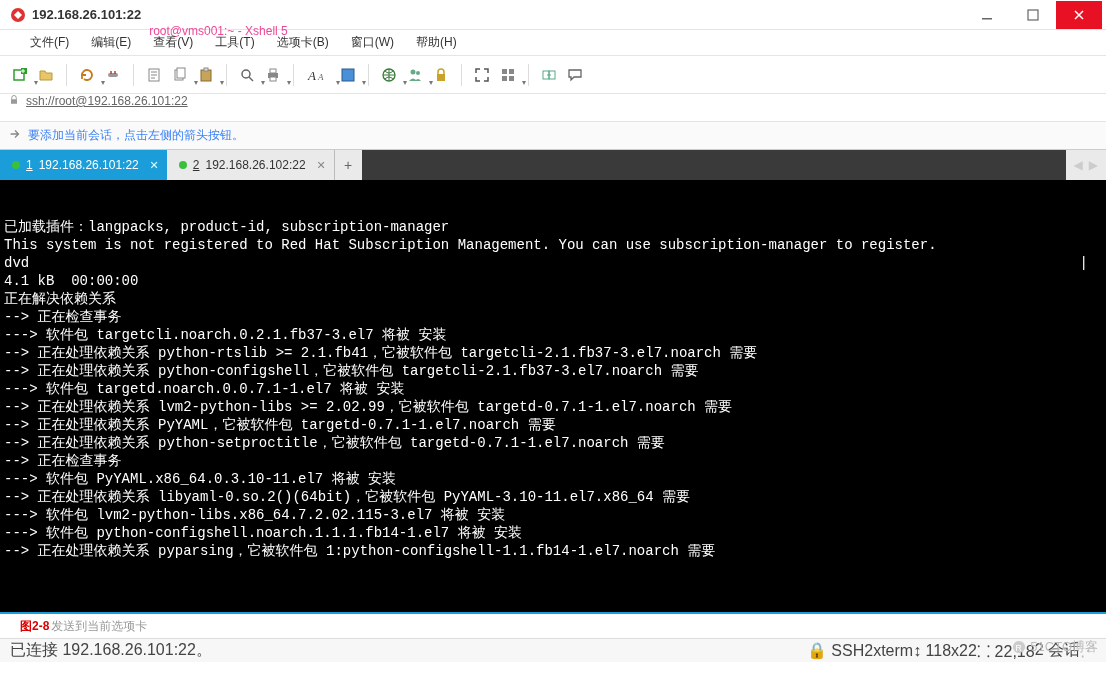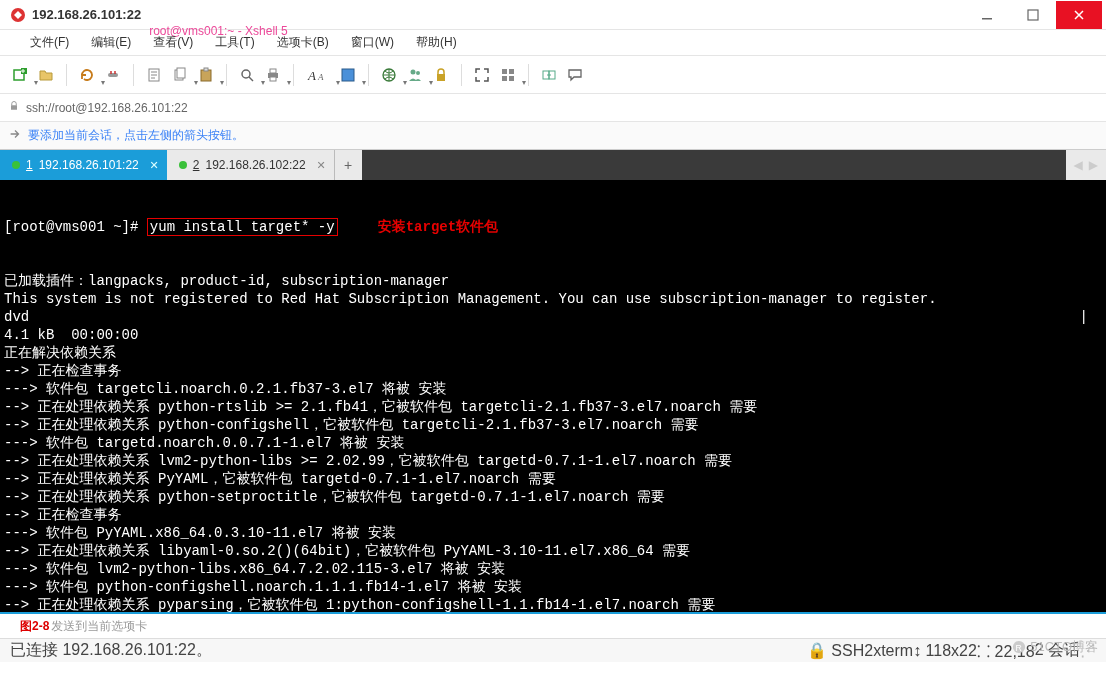--- a/index.html
+++ b/index.html
@@ -11,21 +11,21 @@
 .winbtns { margin-left: auto; display: flex; }
 .winbtn { width: 46px; height: 28px; display: flex; align-items: center; justify-content: center; color: #666; }
 .winbtn.close { background: #e81123; color: #fff; }
 .menubar { height: 26px; display: flex; align-items: center; padding: 0 26px; gap: 14px; color: #333; border-bottom: 1px solid #e5e5e5; }
 .menuitem { padding: 2px 4px; }
 .toolbar { height: 38px; display: flex; align-items: center; padding: 0 8px; gap: 2px; border-bottom: 1px solid #e5e5e5; }
 .tbtn { width: 24px; height: 24px; display: flex; align-items: center; justify-content: center; color: #555; position: relative; }
 .tbtn.green svg { fill: #2e9e2e; }
 .tbtn.drop::after { content: "▾"; font-size: 8px; color: #777; position: absolute; right: -6px; bottom: 0; }
 .sep { width: 1px; height: 22px; background: #ddd; margin: 0 6px; }
-.addressbar { height: 28px; display: flex; align-items: center; padding: 0 8px; border-bottom: 1px solid #e5e5e5; color: #666; }
+.addressbar { height: 28px; display: flex; padding: 0 8px; border-bottom: 1px solid #e5e5e5; color: #666; text-decoration: underline; }
 .addressbar .lock { margin-right: 6px; }
 .hintbar { height: 28px; display: flex; align-items: center; padding: 0 8px; border-bottom: 1px solid #ccc; color: #3b82f6; background: #fafafa; }
 .hintbar .arrow { margin-right: 6px; }
 .tabbar { height: 30px; background: #3a3a3a; display: flex; align-items: stretch; position: relative; }
 .tab { display: flex; align-items: center; padding: 0 28px 0 12px; color: #333; background: #eaeaea; position: relative; font-size: 12px; gap: 6px; }
 .tab.active { background: #1b9dd9; color: #fff; }
 .tab .dot { width: 8px; height: 8px; border-radius: 50%; background: #3ac13a; }
 .tab .num { text-decoration: underline; }
 .tab .x { position: absolute; right: 8px; color: #888; font-size: 11px; }
 .tab.active .x { color: #dff; }
@@ -231,21 +231,20 @@
     <span class="x">✕</span>
   </div>
   <div class="addtab">+</div>
   <div class="navarrows">
     <span>◀</span>
     <span>▶</span>
   </div>
 </div>
 
 <div class="terminal">
-  <div class="term-line prompt"><span class="user">[root@vms001 ~]# </span><span class="cmd-box">yum install target* -y</span><span class="annot">安装target软件包</span></div>
   <div id="term-body"><div class="term-line">已加载插件：langpacks, product-id, subscription-manager</div><div class="term-line">This system is not registered to Red Hat Subscription Management. You can use subscription-manager to register.</div><div class="term-line">dvd                                                                                                                             | 4.1 kB  00:00:00</div><div class="term-line">正在解决依赖关系</div><div class="term-line">--&gt; 正在检查事务</div><div class="term-line">---&gt; 软件包 targetcli.noarch.0.2.1.fb37-3.el7 将被 安装</div><div class="term-line">--&gt; 正在处理依赖关系 python-rtslib &gt;= 2.1.fb41，它被软件包 targetcli-2.1.fb37-3.el7.noarch 需要</div><div class="term-line">--&gt; 正在处理依赖关系 python-configshell，它被软件包 targetcli-2.1.fb37-3.el7.noarch 需要</div><div class="term-line">---&gt; 软件包 targetd.noarch.0.0.7.1-1.el7 将被 安装</div><div class="term-line">--&gt; 正在处理依赖关系 lvm2-python-libs &gt;= 2.02.99，它被软件包 targetd-0.7.1-1.el7.noarch 需要</div><div class="term-line">--&gt; 正在处理依赖关系 PyYAML，它被软件包 targetd-0.7.1-1.el7.noarch 需要</div><div class="term-line">--&gt; 正在处理依赖关系 python-setproctitle，它被软件包 targetd-0.7.1-1.el7.noarch 需要</div><div class="term-line">--&gt; 正在检查事务</div><div class="term-line">---&gt; 软件包 PyYAML.x86_64.0.3.10-11.el7 将被 安装</div><div class="term-line">--&gt; 正在处理依赖关系 libyaml-0.so.2()(64bit)，它被软件包 PyYAML-3.10-11.el7.x86_64 需要</div><div class="term-line">---&gt; 软件包 lvm2-python-libs.x86_64.7.2.02.115-3.el7 将被 安装</div><div class="term-line">---&gt; 软件包 python-configshell.noarch.1.1.1.fb14-1.el7 将被 安装</div><div class="term-line">--&gt; 正在处理依赖关系 pyparsing，它被软件包 1:python-configshell-1.1.fb14-1.el7.noarch 需要</div></div>
 </div>
 
 <div class="bottom-hint">
   <span class="fig-lbl">图2-8</span>
   <span style="margin-left:2px;">发送到当前选项卡</span>
 </div>
 
 <div class="statusbar">
   <span>已连接 192.168.26.101:22。</span>

